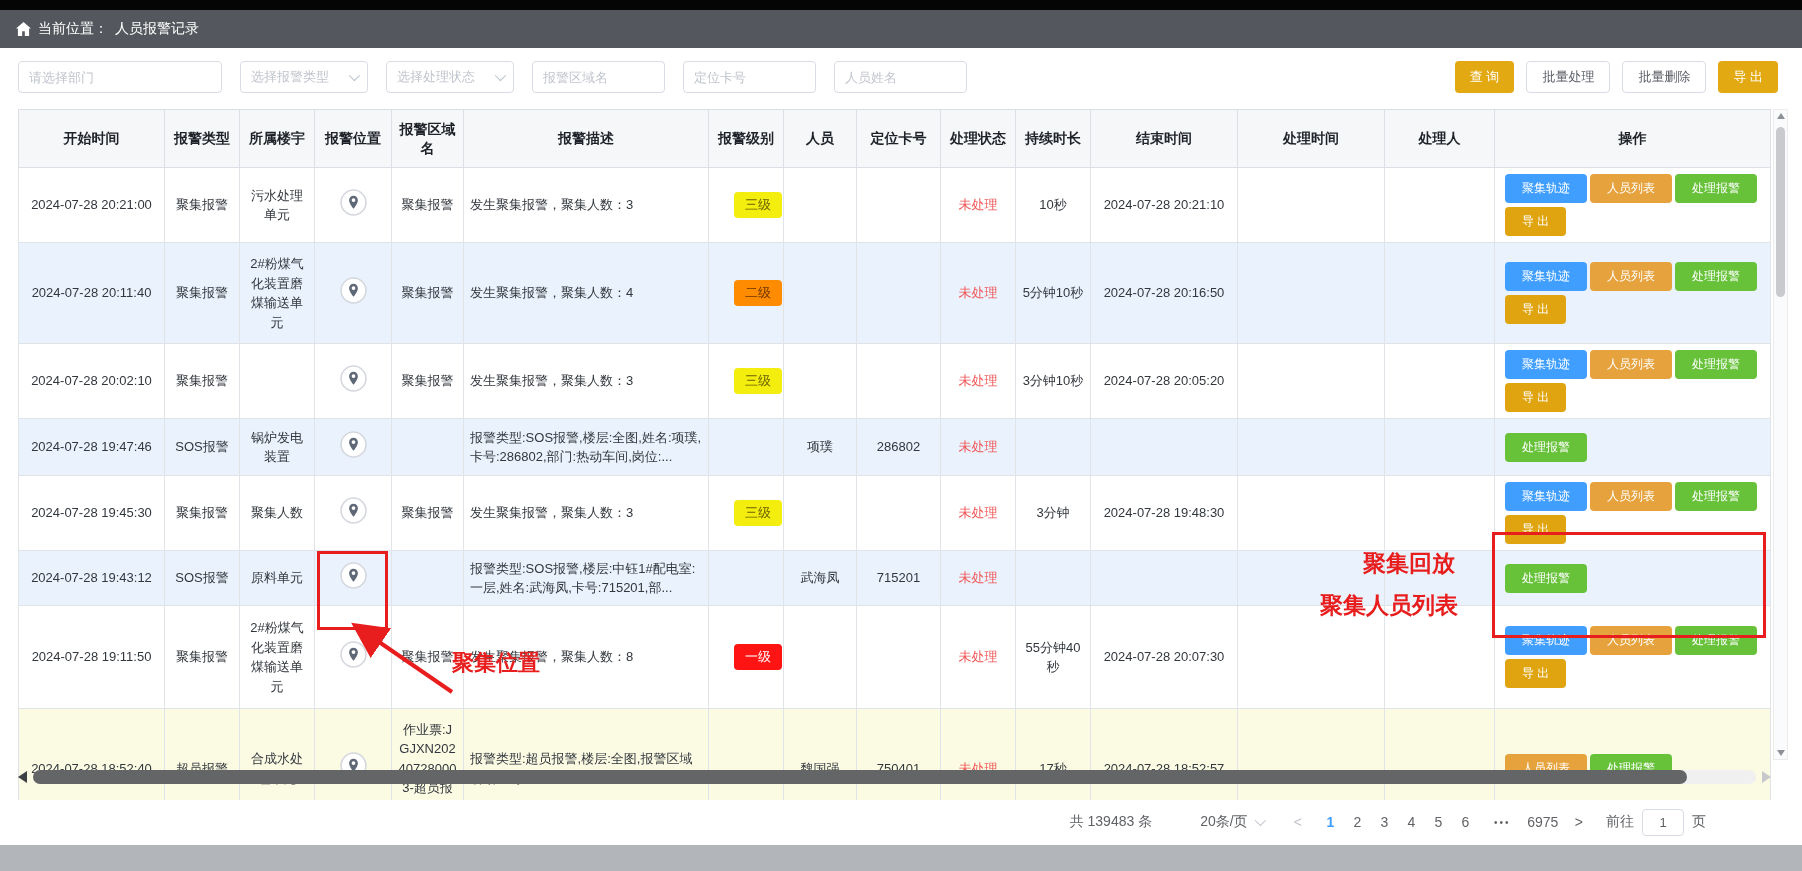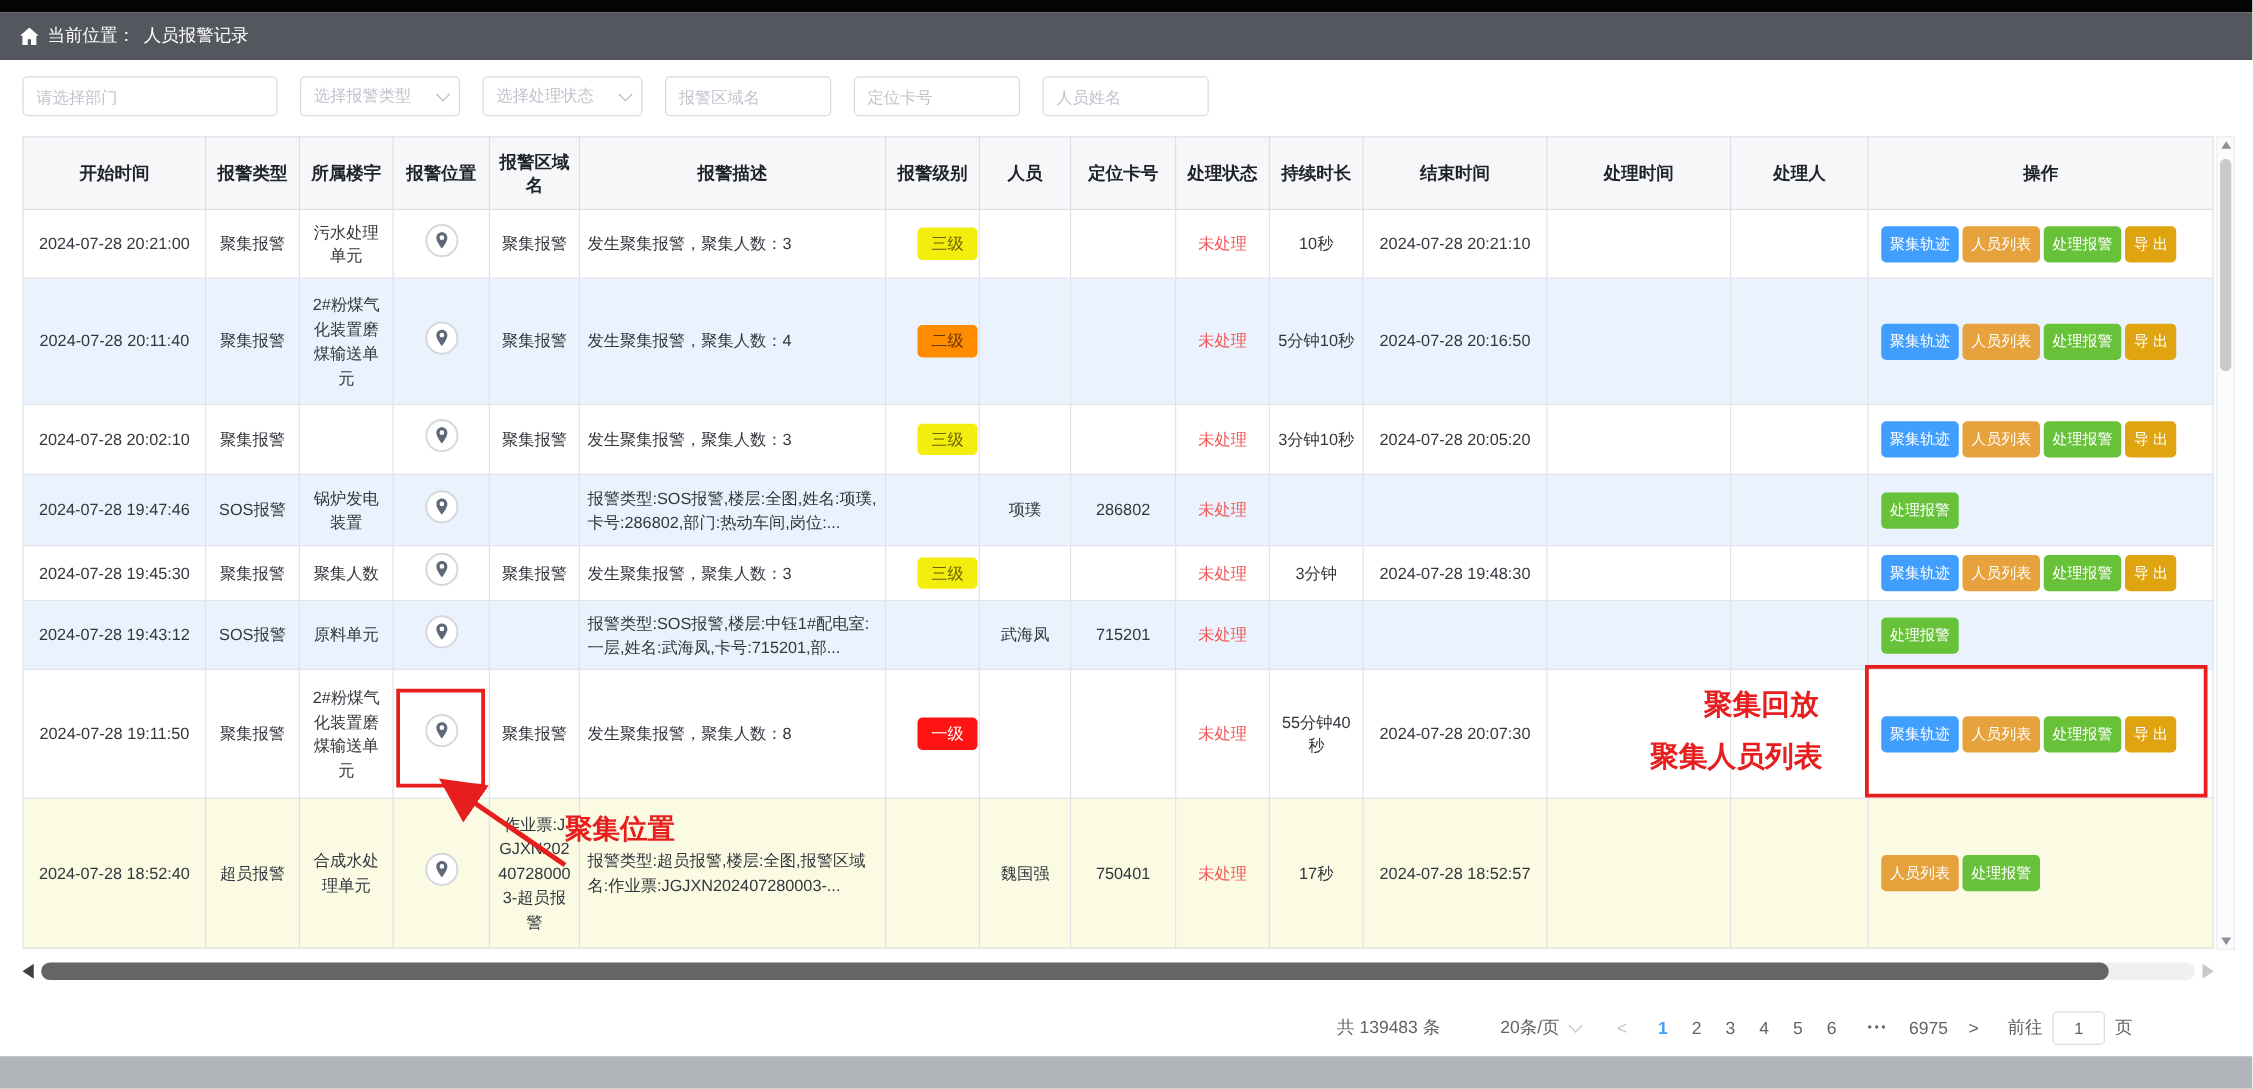--- a/index.html
+++ b/index.html
@@ -77,21 +77,21 @@
   tr.bg-stripe { background:#eaf3fd; }
   tr.bg-yellow { background:#fbfae3; }
   .pin-wrap { display:inline-flex; cursor:pointer; }
   .pin-svg { display:block; }
   .lv { display:inline-block; min-width:48px; padding:3px 0; border-radius:4px; font-size:13px;margin-left:19px; }
   .lv3 { background:#f4ee0f; color:#6b6200; }
   .lv2 { background:#ff8c00; color:#6b3400; }
   .lv1 { background:#ff1414; color:#fff; }
   .status-unhandled { color:#f15656; }
   .abtn {
-    border:none; border-radius:4px; color:#fff; font-size:12px; padding:6px 7px;
+    border:none; border-radius:4px; color:#fff; font-size:12px; padding:6px 17px;
     margin:2px 3px 2px 0; cursor:pointer; font-family:inherit; white-space:nowrap;
   }
   .k-track { background:#409eff; }
   .k-list { background:#e6a23c; }
   .k-handle { background:#67c23a; }
   .k-export { background:#dfa410; }
   
   .v-scroll {
     position:absolute; left:1773px; top:109px; width:15px; height:651px;
     background:#fafbfc; border:1px solid #ececec; display:flex; flex-direction:column;
@@ -162,20 +162,26 @@
     <span>选择报警类型</span>
     <span class="chev"></span>
   </div>
   <div class="f-select w128">
     <span>选择处理状态</span>
     <span class="chev"></span>
   </div>
   <input class="f-input w133" placeholder="报警区域名" style="">
   <input class="f-input w133" placeholder="定位卡号" style="">
   <input class="f-input w133" placeholder="人员姓名" style="">
+  <div class="f-actions">
+    <button class="btn btn-gold">查 询</button>
+    <button class="btn btn-plain">批量处理</button>
+    <button class="btn btn-plain">批量删除</button>
+    <button class="btn btn-gold">导 出</button>
+  </div>
 </section>
 
 <section class="table-area">
   <table>
     <colgroup>
       <col style="width:146px">
         <col style="width:75px">
         <col style="width:75px">
         <col style="width:77px">
       <col style="width:72px">

